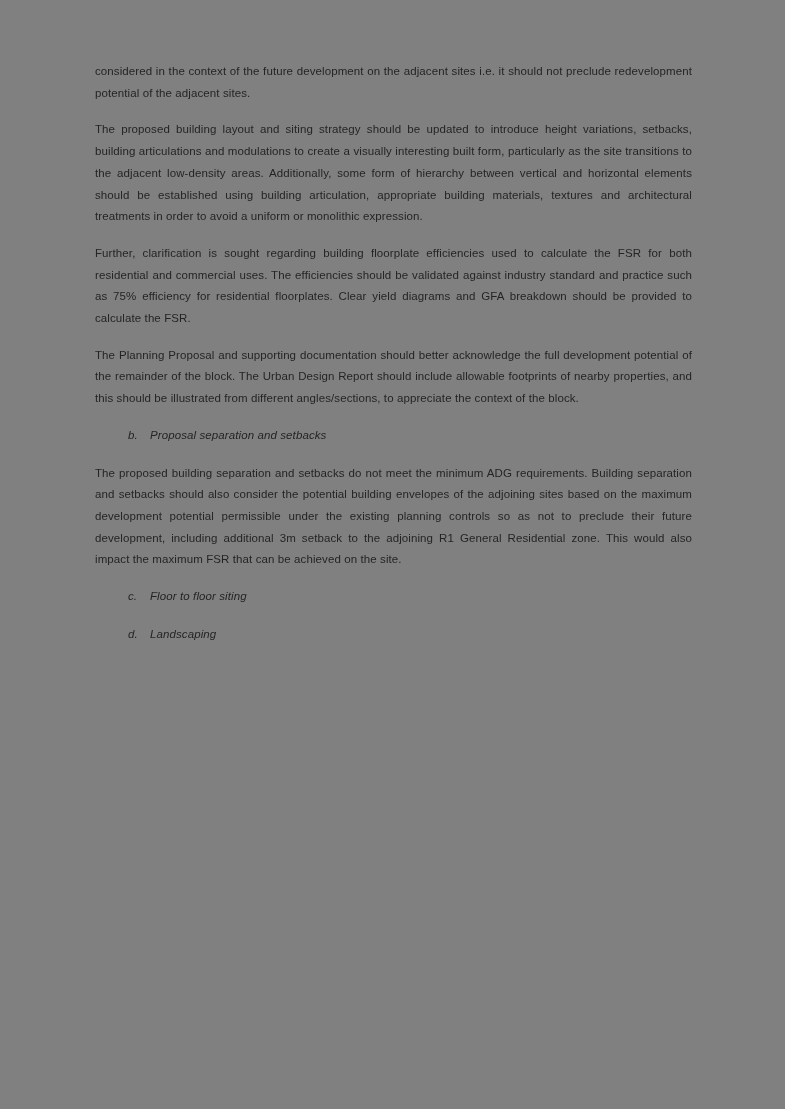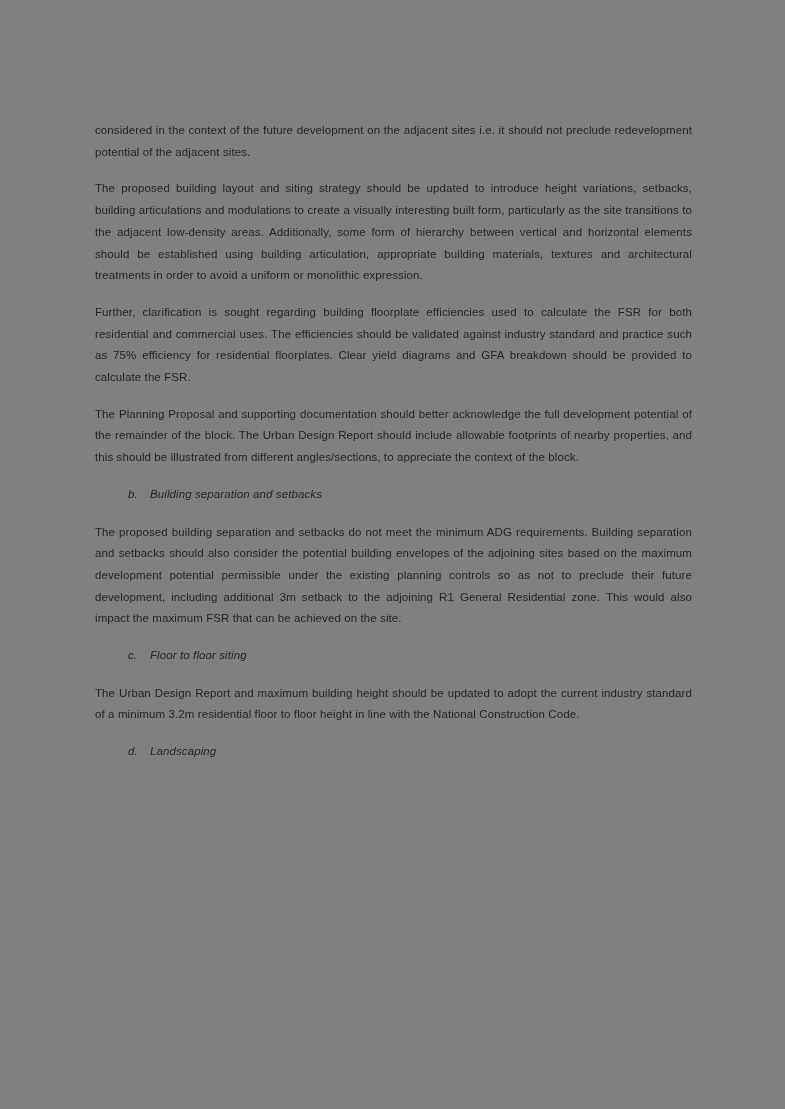--- a/index.html
+++ b/index.html
@@ -12,21 +12,21 @@
     background: #808080;
     font-family: "Liberation Sans", sans-serif;
     overflow: hidden;
     position: relative;
   }
   .page-content {
     position: absolute;
     left: 95px;
     top: 0;
     width: 597px;
-    padding-top: 120px;
+    padding-top: 61px;
     color: #242424;
     font-size: 11.5px;
     line-height: 21.7px;
     letter-spacing: 0.1px;
   }
   .para {
     margin: 0 0 15px 0;
     text-align: justify;
     text-justify: inter-word;
   }
@@ -49,31 +49,30 @@
 
 
   <p class="para">The proposed building layout and siting strategy should be updated to introduce height variations, setbacks, building articulations and modulations to create a visually interesting built form, particularly as the site transitions to the adjacent low-density areas. Additionally, some form of hierarchy between vertical and horizontal elements should be established using building articulation, appropriate building materials, textures and architectural treatments in order to avoid a uniform or monolithic expression.</p>
 
   <p class="para">Further, clarification is sought regarding building floorplate efficiencies used to calculate the FSR for both residential and commercial uses. The efficiencies should be validated against industry standard and practice such as 75% efficiency for residential floorplates. Clear yield diagrams and GFA breakdown should be provided to calculate the FSR.</p>
 
   <p class="para">The Planning Proposal and supporting documentation should better acknowledge the full development potential of the remainder of the block. The Urban Design Report should include allowable footprints of nearby properties, and this should be illustrated from different angles/sections, to appreciate the context of the block.</p>
 
   <div class="sub-heading">
     <span class="marker">b.</span>
-    <span class="h-text">Building separation and setbacks</span>
+    <span class="h-text">Proposal separation and setbacks</span>
   </div>
 
   <p class="para">The proposed building separation and setbacks do not meet the minimum ADG requirements. Building separation and setbacks should also consider the potential building envelopes of the adjoining sites based on the maximum development potential permissible under the existing planning controls so as not to preclude their future development, including additional 3m setback to the adjoining R1 General Residential zone. This would also impact the maximum FSR that can be achieved on the site.</p>
 
 
   <div class="sub-heading">
     <span class="marker">c.</span>
     <span class="h-text">Floor to floor siting</span>
   </div>
 
-  <p class="para">The Urban Design Report and maximum building height should be updated to adopt the current industry standard of a minimum 3.2m residential floor to floor height in line with the National Construction Code.</p>
 
   <div class="sub-heading">
     <span class="marker">d.</span>
     <span class="h-text">Landscaping</span>
   </div>
 
 </div>
 
 </body></html>

